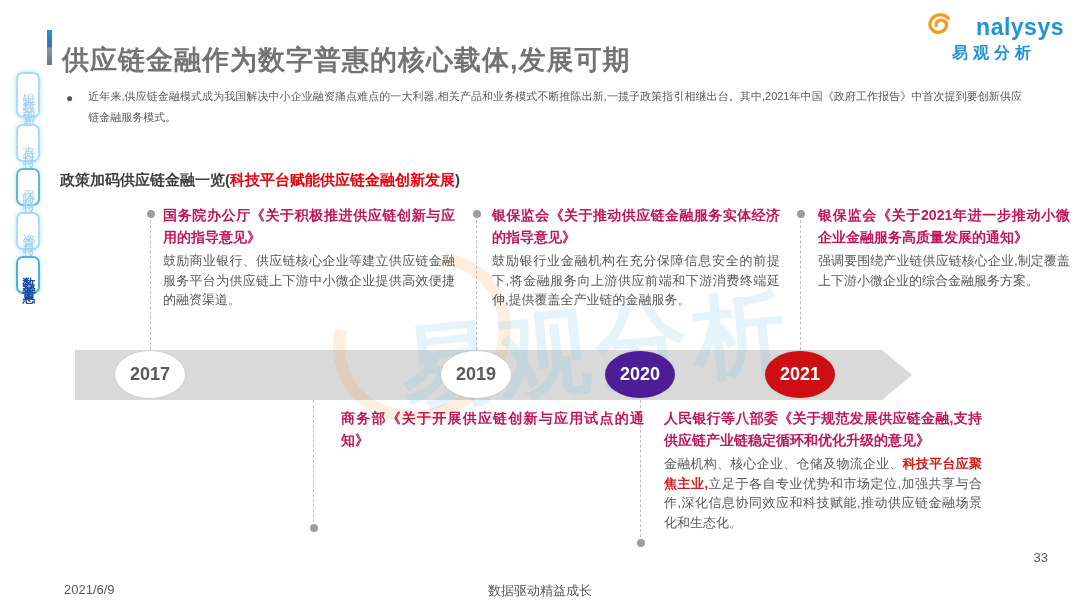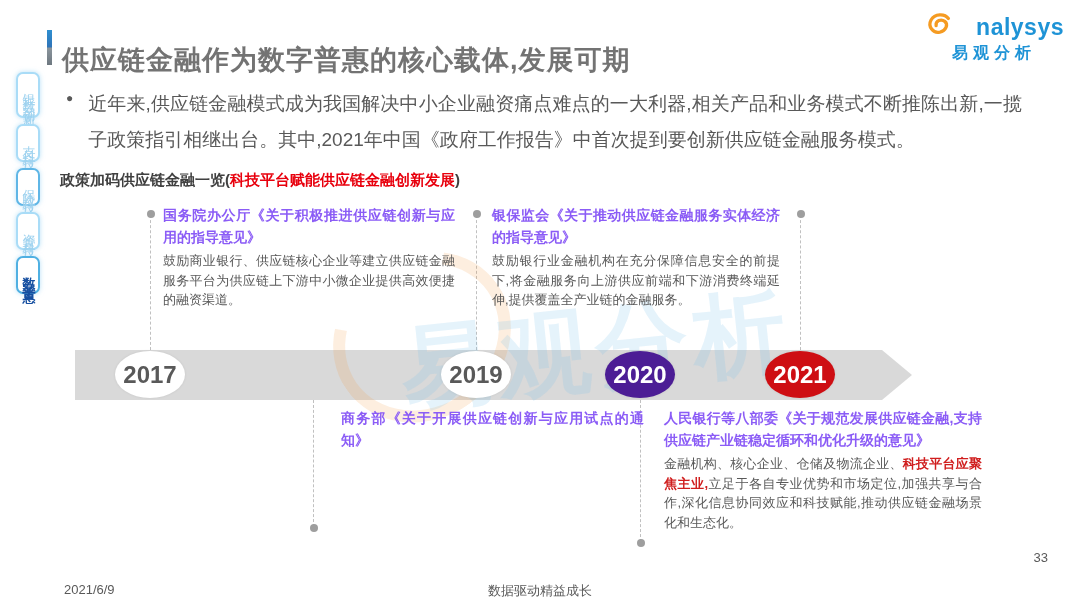--- a/index.html
+++ b/index.html
@@ -24,52 +24,52 @@
   .accent-bar{position:absolute; left:47px; top:30px; width:5px; height:35px;
     background:linear-gradient(180deg,#2F8FD0 0%,#2F74B8 48%,#8A949C 52%,#6E7880 100%);}
   .page-title{position:absolute; left:62px; top:24px; font-size:27px; font-weight:700; color:#737373; letter-spacing:1px;}
   .logo{position:absolute; right:16px; top:12px; width:140px; text-align:center; z-index:6;}
   .logo-row{display:flex; align-items:center; justify-content:space-between; gap:1px;}
   .logo-name{font-size:23px; font-weight:700; color:#1E93D6; letter-spacing:0.5px;}
   .logo-cn{font-size:16px; font-weight:700; color:#1E93D6; letter-spacing:5px; margin-top:1px;}
   
   .intro{position:absolute; left:66px; top:86px; width:956px; display:flex; gap:15px; z-index:5;}
   .bullet{font-size:12px; padding-top:5px; color:#595959;}
-  .intro-text{font-size:19px; line-height:1.9; text-align:justify; color:#595959;}
+  .intro-text{font-size:11px; line-height:1.9; text-align:justify; color:#595959;}
   
   .chart-title{position:absolute; left:60px; right:20px; top:171px; 
     font-size:15px; font-weight:700; color:#404040; z-index:5;}
   .chart-title .hl{color:#E8000D;}
   
   .wm-swirl{position:absolute; left:330px; top:255px; width:160px; height:140px;
     border:12px solid rgba(243,152,60,.16); border-top-color:transparent;
     border-radius:50%; transform:rotate(-35deg); z-index:2; pointer-events:none;}
   .wm-text{position:absolute; left:400px; top:288px; font-size:92px; font-weight:700;
     color:rgba(125,195,235,.20); letter-spacing:6px; white-space:nowrap;
     transform:rotate(-6deg); z-index:2; pointer-events:none;}
   
   .band{position:absolute; left:75px; top:350px; width:837px; height:50px; background:#D9D9D9;
     clip-path:polygon(0 0,807px 0,100% 50%,807px 100%,0 100%); z-index:1;}
   .year-pill{position:absolute; top:351px; width:70px; height:47px; border-radius:50%;
     display:flex; align-items:center; justify-content:center;
-    font-size:24px; font-weight:700; background:#fff; color:#595959; z-index:3;
+    font-size:18px; font-weight:700; background:#fff; color:#595959; z-index:3;
     box-shadow:0 0 3px rgba(0,0,0,.08);}
   .yp-2017{left:115px;} .yp-2018{left:278px;} .yp-2019{left:441px;}
   .yp-2020{left:605px; color:#fff;} .yp-2021{left:765px; color:#fff;}
   .conn{position:absolute; width:0; border-left:1px dashed #C0C0C0; z-index:1;}
   .conn .dot{position:absolute; left:-4.5px; width:8px; height:8px; border-radius:50%; background:#9E9E9E;}
   .conn.top .dot{top:-5px;} .conn.bottom .dot{bottom:-5px;}
   .c-2017{left:150px; top:215px; height:135px;}
   .c-2019{left:476px; top:215px; height:135px;}
   .c-2021{left:800px; top:215px; height:135px;}
   .c-2018{left:313px; top:400px; height:127px;}
   .c-2020{left:640px; top:400px; height:142px;}
   
   .tb{position:absolute; font-size:13px; line-height:1.5; color:#595959; z-index:5; text-align:justify;}
-  .tb-title{font-weight:700; font-size:14px; line-height:1.55; margin-bottom:3px; color:#8b5cf6;}
+  .tb-title{font-weight:700; font-size:14px; line-height:1.55; margin-bottom:3px; color:#be185d;}
   .tb-red{color:#D01E1E; font-weight:700;}
   .b2017{left:163px; top:205px; width:292px;}
   .b2019{left:492px; top:205px; width:288px;}
   .b2021{left:818px; top:205px; width:252px;}
   .b2018{left:341px; top:408px; width:303px;}
   .b2020{left:664px; top:408px; width:318px;}
   
   .footer-date{position:absolute; left:64px; top:582px; font-size:13px;}
   .footer-center{position:absolute; left:0; width:100%; text-align:center; top:582px; font-size:13px;}
   .footer-page{position:absolute; right:32px; top:550px; font-size:13px;}
@@ -140,20 +140,24 @@
   <div class="tb b2017">
     <div class="tb-title">国务院办公厅《关于积极推进供应链创新与应用的指导意见》</div>
     <div>鼓励商业银行、供应链核心企业等建立供应链金融服务平台为供应链上下游中小微企业提供高效便捷的融资渠道。</div>
   </div>
 
   <div class="tb b2019">
     <div class="tb-title">银保监会《关于推动供应链金融服务实体经济的指导意见》</div>
     <div>鼓励银行业金融机构在充分保障信息安全的前提下,将金融服务向上游供应前端和下游消费终端延伸,提供覆盖全产业链的金融服务。</div>
   </div>
 
+  <div class="tb b2021">
+    <div class="tb-title">银保监会《关于2021年进一步推动小微企业金融服务高质量发展的通知》</div>
+    <div>强调要围绕产业链供应链核心企业,制定覆盖上下游小微企业的综合金融服务方案。</div>
+  </div>
 
   <div class="tb b2018">
     <div class="tb-title">商务部《关于开展供应链创新与应用试点的通知》</div>
   </div>
 
   <div class="tb b2020">
     <div class="tb-title">人民银行等八部委《关于规范发展供应链金融,支持供应链产业链稳定循环和优化升级的意见》</div>
     <div>
       <span>金融机构、核心企业、仓储及物流企业、</span><span class="tb-red">科技平台应聚焦主业,</span><span>立足于各自专业优势和市场定位,加强共享与合作,深化信息协同效应和科技赋能,推动供应链金融场景化和生态化。</span>
     </div>

